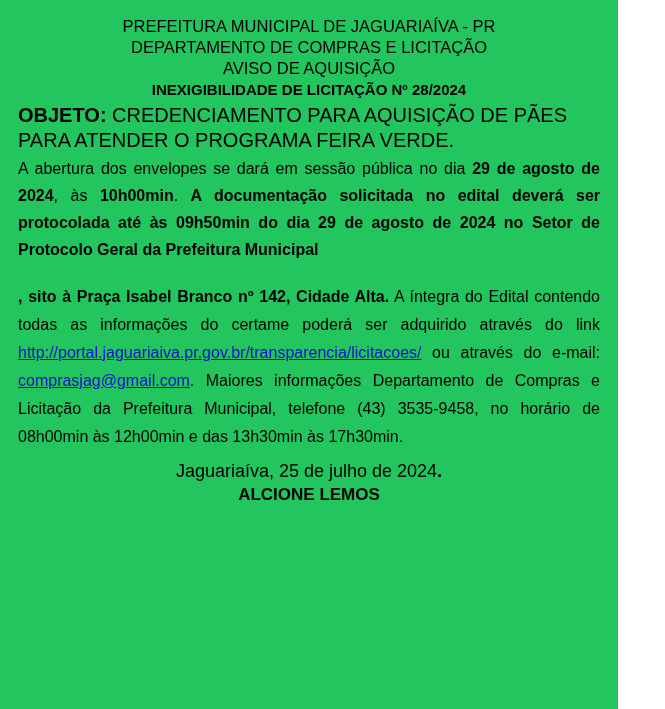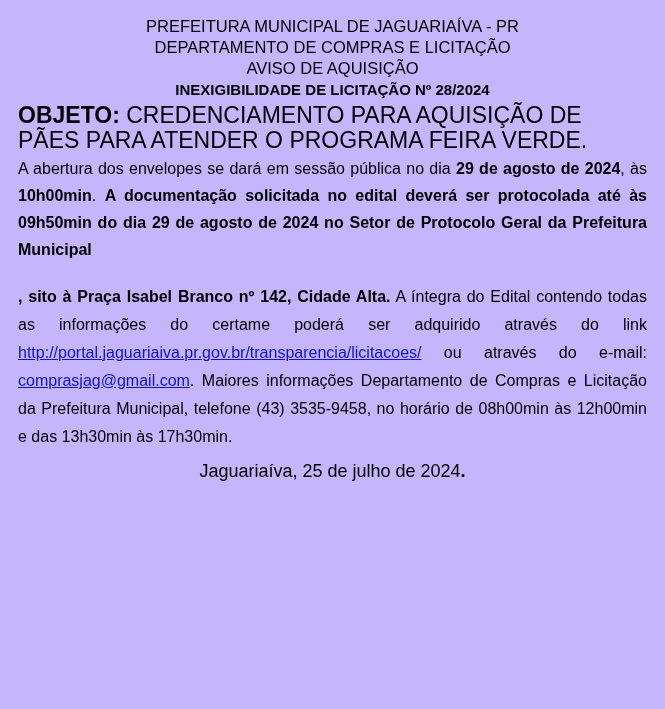--- a/index.html
+++ b/index.html
@@ -8,40 +8,40 @@
     background: #ffffff;
   }
   body {
     width: 665px;
     height: 709px;
     font-family: "Liberation Sans", sans-serif;
     color: #000000;
     overflow: hidden;
   }
   .page {
-    width: 665px;
+    width: 618px;
     height: 709px;
     box-sizing: border-box;
     padding: 16px 18px 0 18px;
-    background: #c4b5fd;
+    background: #22c55e;
   }
   .bold { font-weight: bold; }
 
   .hdr-line {
     font-size: 16.5px;
     line-height: 21px;
     text-align: center;
     white-space: nowrap;
   }
   .hdr-line.b {
     font-weight: bold;
     font-size: 15px;
   }
   .objeto {
-    font-size: 23px;
+    font-size: 20px;
     line-height: 25px;
     margin-top: 3px;
     text-align: left;
   }
   .objeto .lbl { font-weight: bold; }
 
   .para {
     font-size: 16px;
     line-height: 27px;
     margin-top: 2px;
@@ -91,14 +91,15 @@
     <span>A abertura dos envelopes se dará em sessão pública no dia </span><span class="bold">29 de agosto de 2024</span><span>, às </span><span class="bold">10h00min</span><span>. </span><span class="bold">A documentação solicitada no edital deverá ser protocolada até às 09h50min do dia 29 de agosto de 2024 no Setor de  Protocolo Geral da Prefeitura Municipal</span>
   </div>
 
   <div class="para2">
     <span class="bold">, sito à Praça Isabel Branco nº 142, Cidade Alta</span><span class="bold">.</span><span> A íntegra do Edital contendo  todas  as  informações  do  certame  poderá  ser  adquirido                     através                     do                     link </span><span class="link">http://portal.jaguariaiva.pr.gov.br/transparencia/licitacoes/</span><span> ou através do   e-mail: </span><span class="link">comprasjag@gmail.com</span><span>. Maiores informações Departamento de Compras e Licitação da Prefeitura Municipal, telefone (43) 3535-9458, no horário de 08h00min às 12h00min e das 13h30min às 17h30min.</span>
   </div>
 
   <div class="sign-city">
     <span>Jaguariaíva, 25 de  julho de 2024</span><span class="bold">.</span>
   </div>
+  <div class="sign-name">ALCIONE LEMOS</div>
 
 </div>
 
 </body></html>

